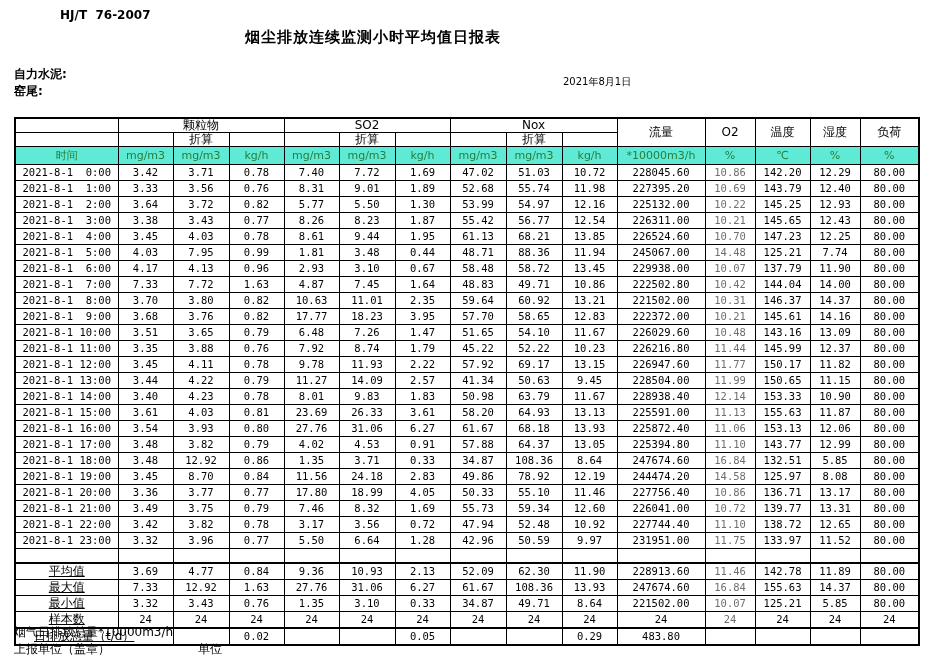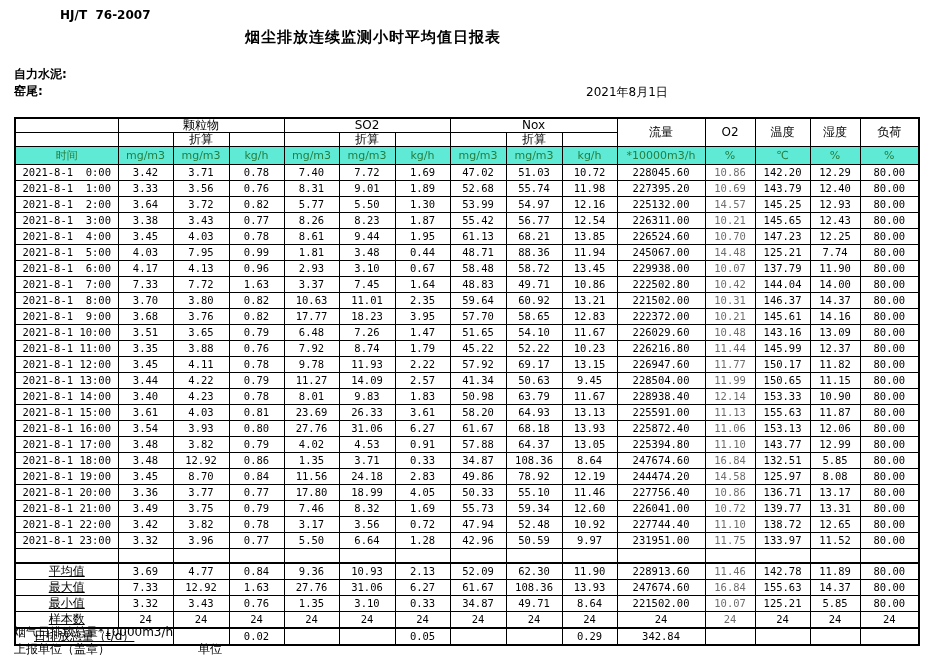--- a/index.html
+++ b/index.html
@@ -5,21 +5,21 @@
   html,body{margin:0;padding:0;}
   body{
     width:932px;height:659px;background:#ffffff;position:relative;
     font-family:"DejaVu Sans","Liberation Sans",sans-serif;color:#000;
   }
   .abs{position:absolute;white-space:pre;}
   #doc-code{left:14px;top:8px;font-size:12px;font-weight:bold;margin-left:46px;}
   #report-title{left:205px;top:28px;font-size:15px;font-weight:bold;letter-spacing:1px;margin-left:40px;}
   #company{left:14px;top:66px;font-size:12px;font-weight:bold;}
   #station{left:14px;top:83px;font-size:12px;font-weight:bold;}
-  #report-date{left:563px;top:84px;font-size:12px;margin-left:23px;}
+  #report-date{left:563px;top:75px;font-size:10px;}
   #footer-note{left:14px;top:624px;font-size:12px;}
   #footer-report-unit{left:14px;top:641px;font-size:12px;}
   #footer-unit{left:198px;top:641px;font-size:12px;}
 
   table{
     border-collapse:collapse;table-layout:fixed;
     position:absolute;left:14px;top:117px;width:904px;
     border:2px solid #000;
   }
   td{
@@ -148,21 +148,21 @@
         <td class="num">3.64</td>
         <td class="num">3.72</td>
         <td class="num">0.82</td>
         <td class="num">5.77</td>
         <td class="num">5.50</td>
         <td class="num">1.30</td>
         <td class="num">53.99</td>
         <td class="num">54.97</td>
         <td class="num">12.16</td>
         <td class="num">225132.00</td>
-        <td class="num c-o2">14.57</td>
+        <td class="num c-o2">10.22</td>
         <td class="num">145.25</td>
         <td class="num">12.93</td>
         <td class="num">80.00</td>
       </tr>
       <tr>
         <td class="num">2021-8-1  3:00</td>
         <td class="num">3.38</td>
         <td class="num">3.43</td>
         <td class="num">0.77</td>
         <td class="num">8.26</td>
@@ -226,21 +226,21 @@
         <td class="num c-o2">10.07</td>
         <td class="num">137.79</td>
         <td class="num">11.90</td>
         <td class="num">80.00</td>
       </tr>
       <tr>
         <td class="num">2021-8-1  7:00</td>
         <td class="num">7.33</td>
         <td class="num">7.72</td>
         <td class="num">1.63</td>
-        <td class="num">3.37</td>
+        <td class="num">4.87</td>
         <td class="num">7.45</td>
         <td class="num">1.64</td>
         <td class="num">48.83</td>
         <td class="num">49.71</td>
         <td class="num">10.86</td>
         <td class="num">222502.80</td>
         <td class="num c-o2">10.42</td>
         <td class="num">144.04</td>
         <td class="num">14.00</td>
         <td class="num">80.00</td>
@@ -609,21 +609,21 @@
       <tr class="total-row">
         <td class="total-label" colspan="2">日排放总量（t/d）</td>
         <td class="num"></td>
         <td class="num">0.02</td>
         <td class="num"></td>
         <td class="num"></td>
         <td class="num">0.05</td>
         <td class="num"></td>
         <td class="num"></td>
         <td class="num">0.29</td>
-        <td class="num">342.84</td>
+        <td class="num">483.80</td>
         <td class="num"></td>
         <td class="num"></td>
         <td class="num"></td>
         <td class="num"></td>
       </tr>
     </tbody>
 </table>
 
 <div class="abs" id="footer-note">烟气日排放总量*10000m3/h</div>
 <div class="abs" id="footer-report-unit">上报单位（盖章）</div>

